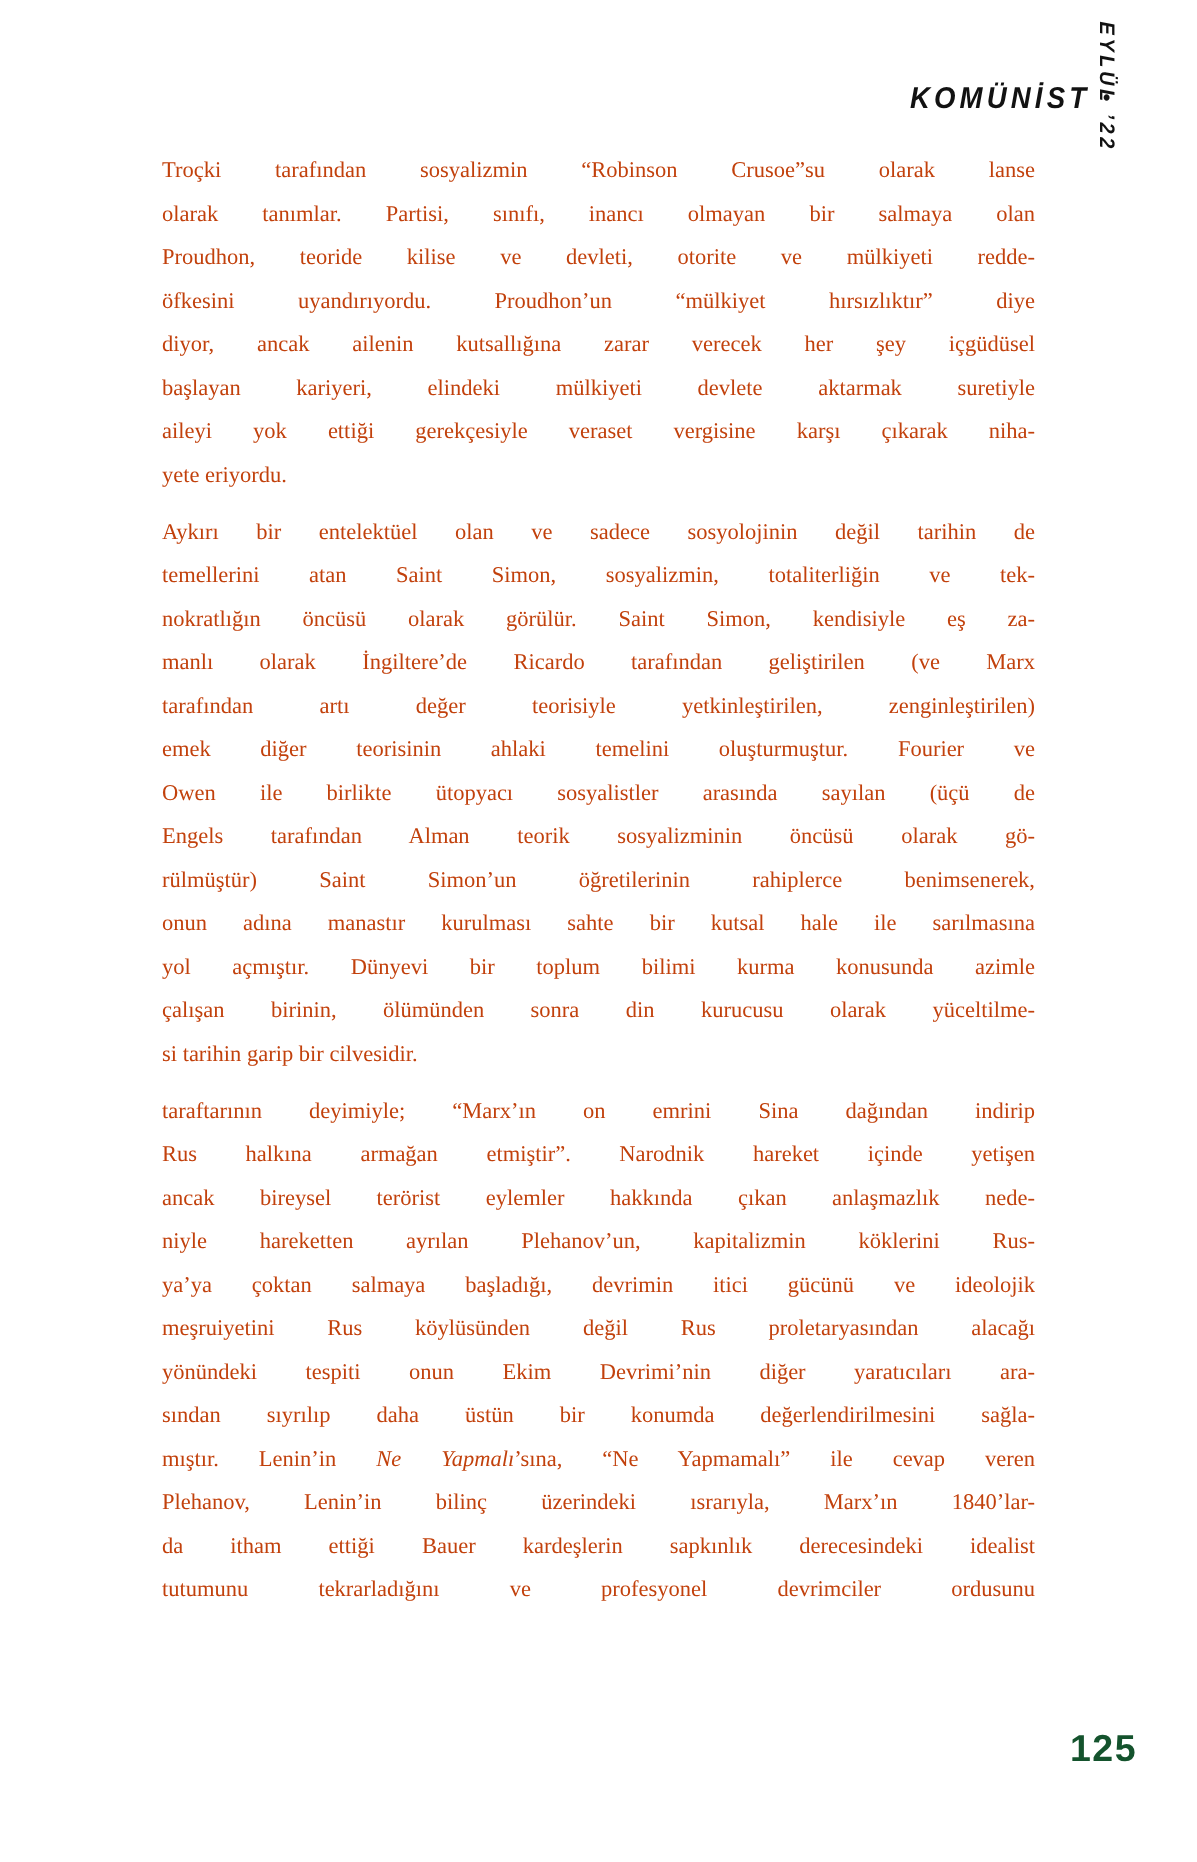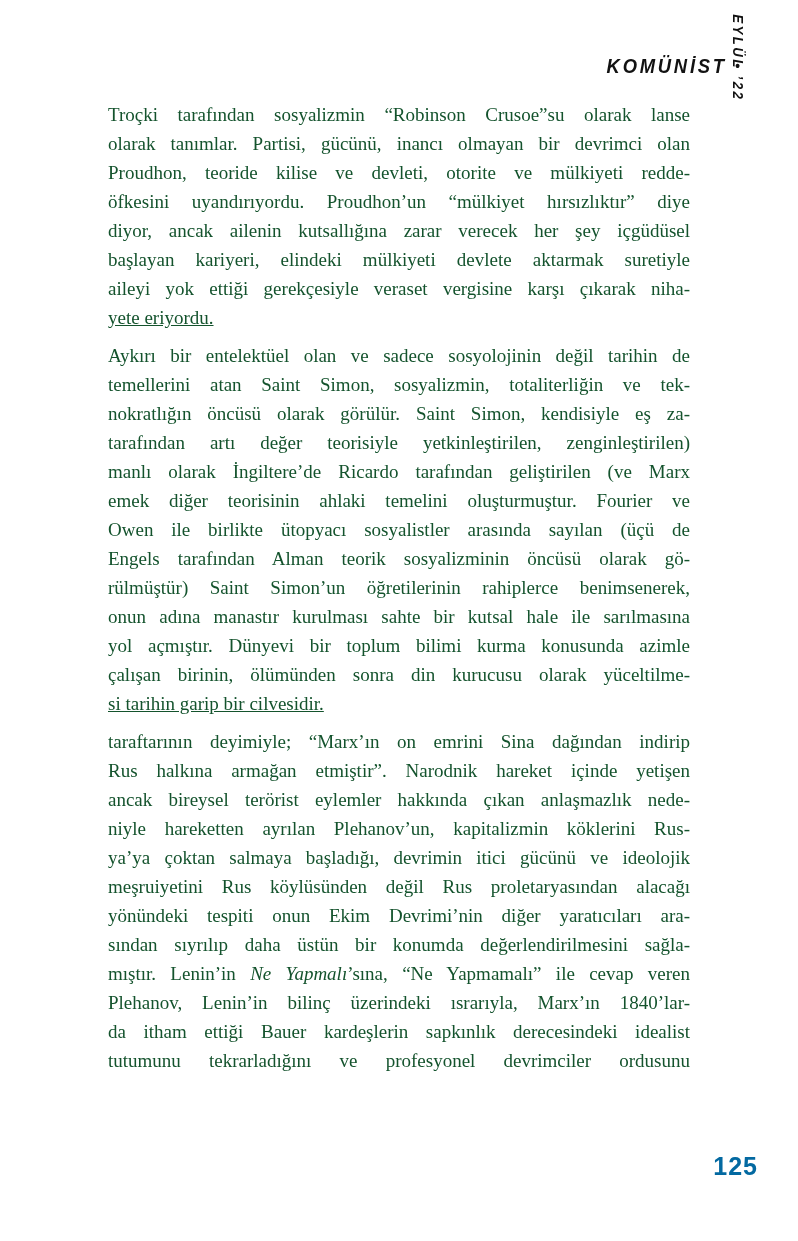--- a/index.html
+++ b/index.html
@@ -51,76 +51,76 @@
     transform-origin: top right;
     transform: rotate(90deg) scaleX(0.95);
   }
 
   
   .body-text {
     position: absolute;
     top: 100px;
     left: 108px;
     width: 582px;
-    color: #14532d;
-    font-size: 19px;
+    color: #c2410c;
+    font-size: 15px;
   }
   .paragraph { margin: 0 0 9px 0; }
   .line {
     height: 29px;
     line-height: 29px;
     text-align: justify;
     text-align-last: justify;
     text-justify: inter-word;
     white-space: normal;
     overflow: hidden;
   }
-  .line.endline { text-align-last: left; text-decoration: underline; }
+  .line.endline { text-align-last: left; }
   .line i { font-style: italic; }
 
   
   .page-number {
     position: absolute;
     top: 1152px;
     right: 40px;
-    color: #0369a1;
+    color: #14532d;
     font-family: "Liberation Sans", sans-serif;
     font-weight: bold;
     font-size: 25px;
     letter-spacing: 1px;
   }
 </style>
 </head>
 <body>
 
 <div class="page">
 
   <div class="journal-header">
     <span>KOMÜNİST</span><span class="bullet">•</span>
   </div>
 
   <div class="issue-date">EYLÜL ’22</div>
 
   <div class="body-text">
       <div class="paragraph">
         <div class="line">Troçki tarafından sosyalizmin “Robinson Crusoe”su olarak lanse</div>
-        <div class="line">olarak tanımlar. Partisi, gücünü, inancı olmayan bir devrimci olan</div>
+        <div class="line">olarak tanımlar. Partisi, sınıfı, inancı olmayan bir salmaya olan</div>
         <div class="line">Proudhon, teoride kilise ve devleti, otorite ve mülkiyeti redde-</div>
         <div class="line">öfkesini uyandırıyordu. Proudhon’un “mülkiyet hırsızlıktır” diye</div>
         <div class="line">diyor, ancak ailenin kutsallığına zarar verecek her şey içgüdüsel</div>
         <div class="line">başlayan kariyeri, elindeki mülkiyeti devlete aktarmak suretiyle</div>
         <div class="line">aileyi yok ettiği gerekçesiyle veraset vergisine karşı çıkarak niha-</div>
         <div class="line endline">yete eriyordu.</div>
       </div>
       <div class="paragraph">
         <div class="line">Aykırı bir entelektüel olan ve sadece sosyolojinin değil tarihin de</div>
         <div class="line">temellerini atan Saint Simon, sosyalizmin, totaliterliğin ve tek-</div>
         <div class="line">nokratlığın öncüsü olarak görülür. Saint Simon, kendisiyle eş za-</div>
+        <div class="line">manlı olarak İngiltere’de Ricardo tarafından geliştirilen (ve Marx</div>
         <div class="line">tarafından artı değer teorisiyle yetkinleştirilen, zenginleştirilen)</div>
-        <div class="line">manlı olarak İngiltere’de Ricardo tarafından geliştirilen (ve Marx</div>
         <div class="line">emek diğer teorisinin ahlaki temelini oluşturmuştur. Fourier ve</div>
         <div class="line">Owen ile birlikte ütopyacı sosyalistler arasında sayılan (üçü de</div>
         <div class="line">Engels tarafından Alman teorik sosyalizminin öncüsü olarak gö-</div>
         <div class="line">rülmüştür) Saint Simon’un öğretilerinin rahiplerce benimsenerek,</div>
         <div class="line">onun adına manastır kurulması sahte bir kutsal hale ile sarılmasına</div>
         <div class="line">yol açmıştır. Dünyevi bir toplum bilimi kurma konusunda azimle</div>
         <div class="line">çalışan birinin, ölümünden sonra din kurucusu olarak yüceltilme-</div>
         <div class="line endline">si tarihin garip bir cilvesidir.</div>
       </div>
       <div class="paragraph">

